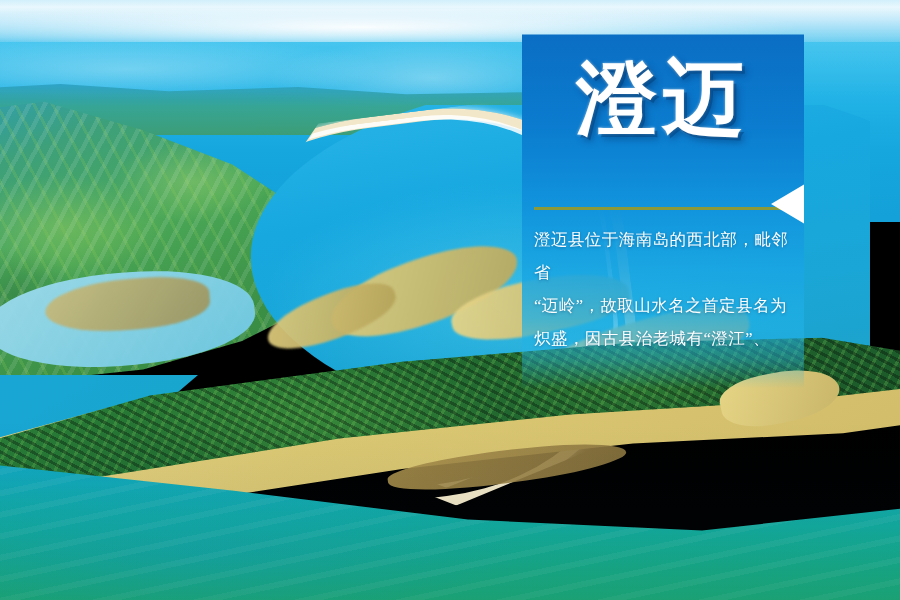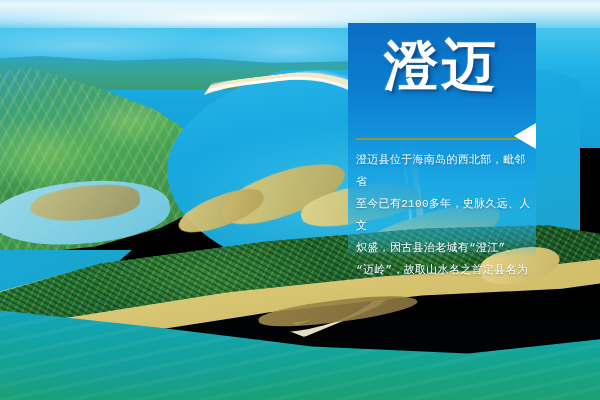--- a/index.html
+++ b/index.html
@@ -222,21 +222,21 @@
     position:absolute;right:0px;top:-8px;
     width:0;height:0;
     border-top:13px solid transparent;
     border-bottom:13px solid transparent;
     border-right:22px solid #ffffff;
   }
 
   .panel-body{
     position:absolute;left:8px;top:126px;width:176px;
     color:#ffffff;
-    font-family:Liberation Mono, monospace;
+    font-family:Liberation Serif, serif;
     font-size:11px;
     line-height:22px;
     letter-spacing:.3px;
     text-shadow:0 1px 2px rgba(0,60,110,.45);
   }
   .panel-body p{margin:0;}
 </style>
 </head>
 <body>
 
@@ -288,20 +288,19 @@
 
     <div class="panel-title">澄迈</div>
 
     <div class="divider-wrap">
       <div class="divider-line"></div>
       <div class="arrow"></div>
     </div>
 
     <div class="panel-body">
       <p>澄迈县位于海南岛的西北部，毗邻省</p>
-      <p>至今已有2100多年，史脉久远、人文</p>
+      <p>“迈岭”，故取山水名之首定县名为</p>
       <p>炽盛，因古县治老城有“澄江”、</p>
-      <p>“迈岭”，故取山水名之首定县名为</p>
     </div>
 
   </div>
 
 </div>
 
 </body></html>

